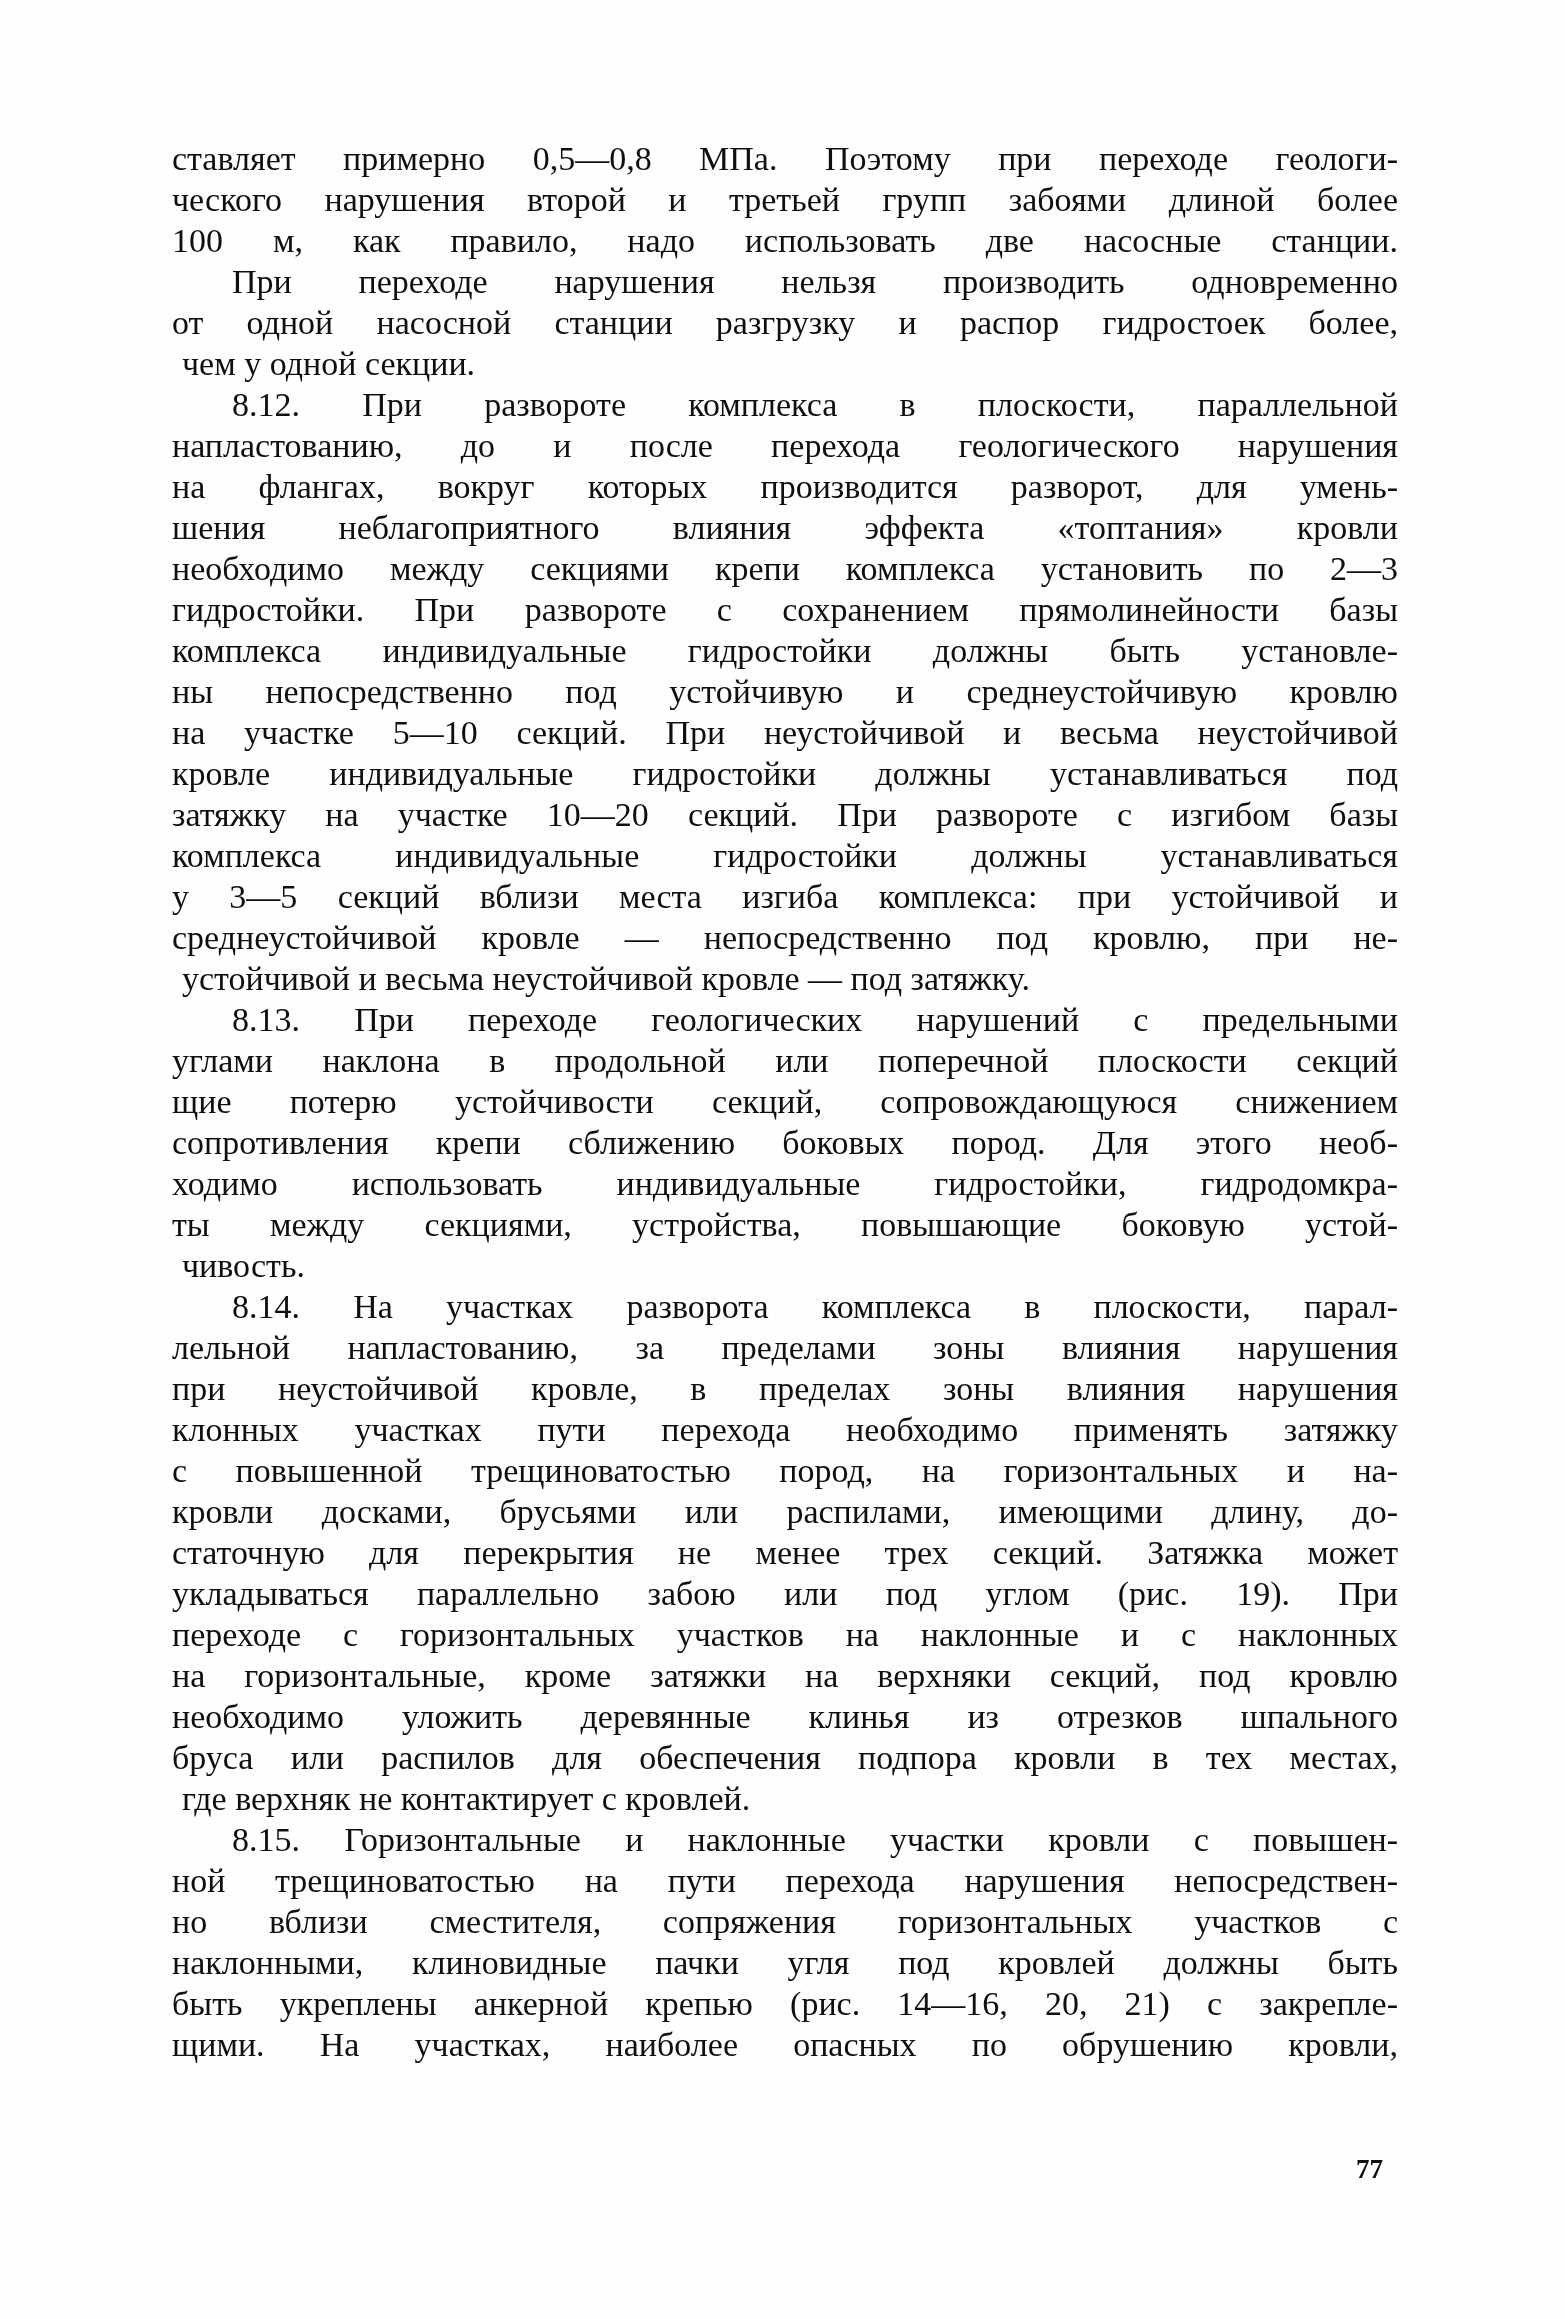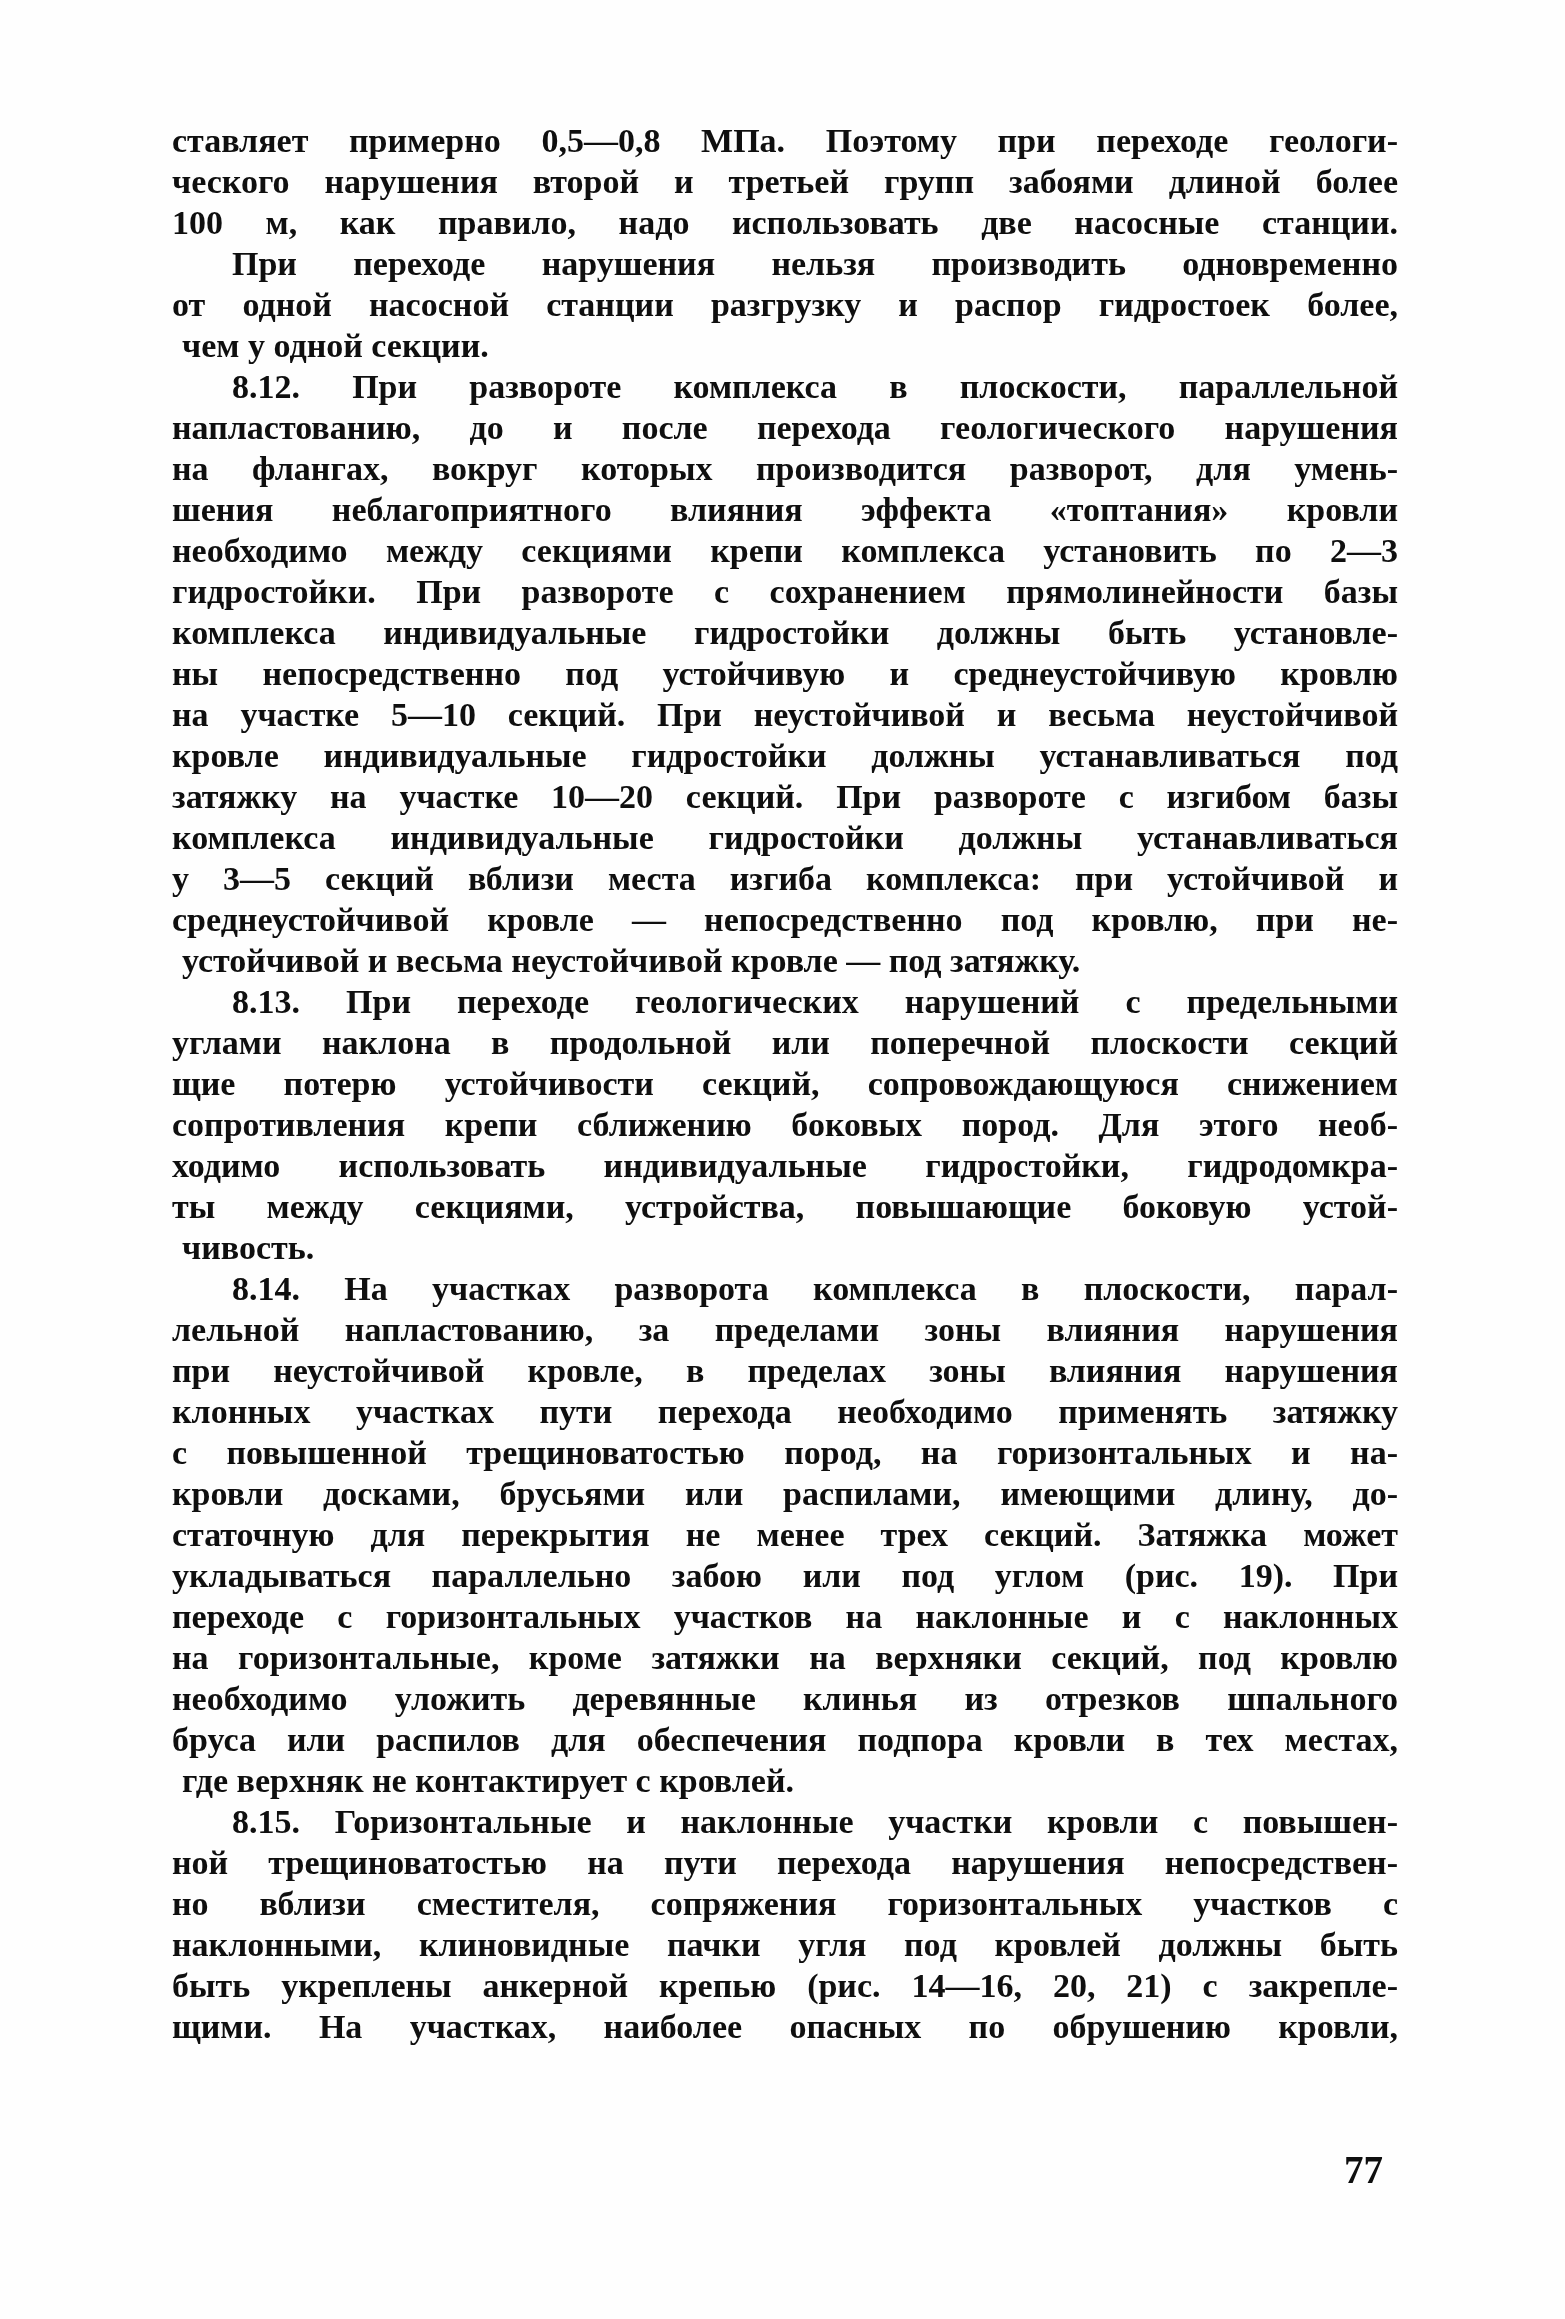--- a/index.html
+++ b/index.html
@@ -12,24 +12,24 @@
     width: 1565px;
     height: 2320px;
     background: #fefefe;
     overflow: hidden;
     font-family: "Liberation Serif", "DejaVu Serif", serif;
     color: #0f0f0f;
   }
   .text-block {
     position: absolute;
     left: 172px;
-    top: 120px;
+    top: 138px;
     width: 1226px;
     font-size: 34px;
-    font-weight: bold;
+    font-weight: normal;
     line-height: 41px;
   }
   .line {
     text-align: justify;
     text-align-last: justify;
     white-space: normal;
     height: 41px;
     overflow: visible;
   }
   .line.indent {
@@ -38,21 +38,21 @@
   .line.last {
     text-align-last: left;
     margin-left: 10px;
   }
   .page-number {
     position: absolute;
     left: 172px;
     top: 2149px;
     width: 1211px;
     text-align: right;
-    font-size: 39px;
+    font-size: 27px;
     font-weight: bold;
     line-height: 41px;
   }
 </style>
 </head>
 <body>
 
 <div class="page">
   <div class="text-block" id="text-block">
       <div class="line">ставляет примерно 0,5—0,8 МПа. Поэтому при переходе геологи-</div>

